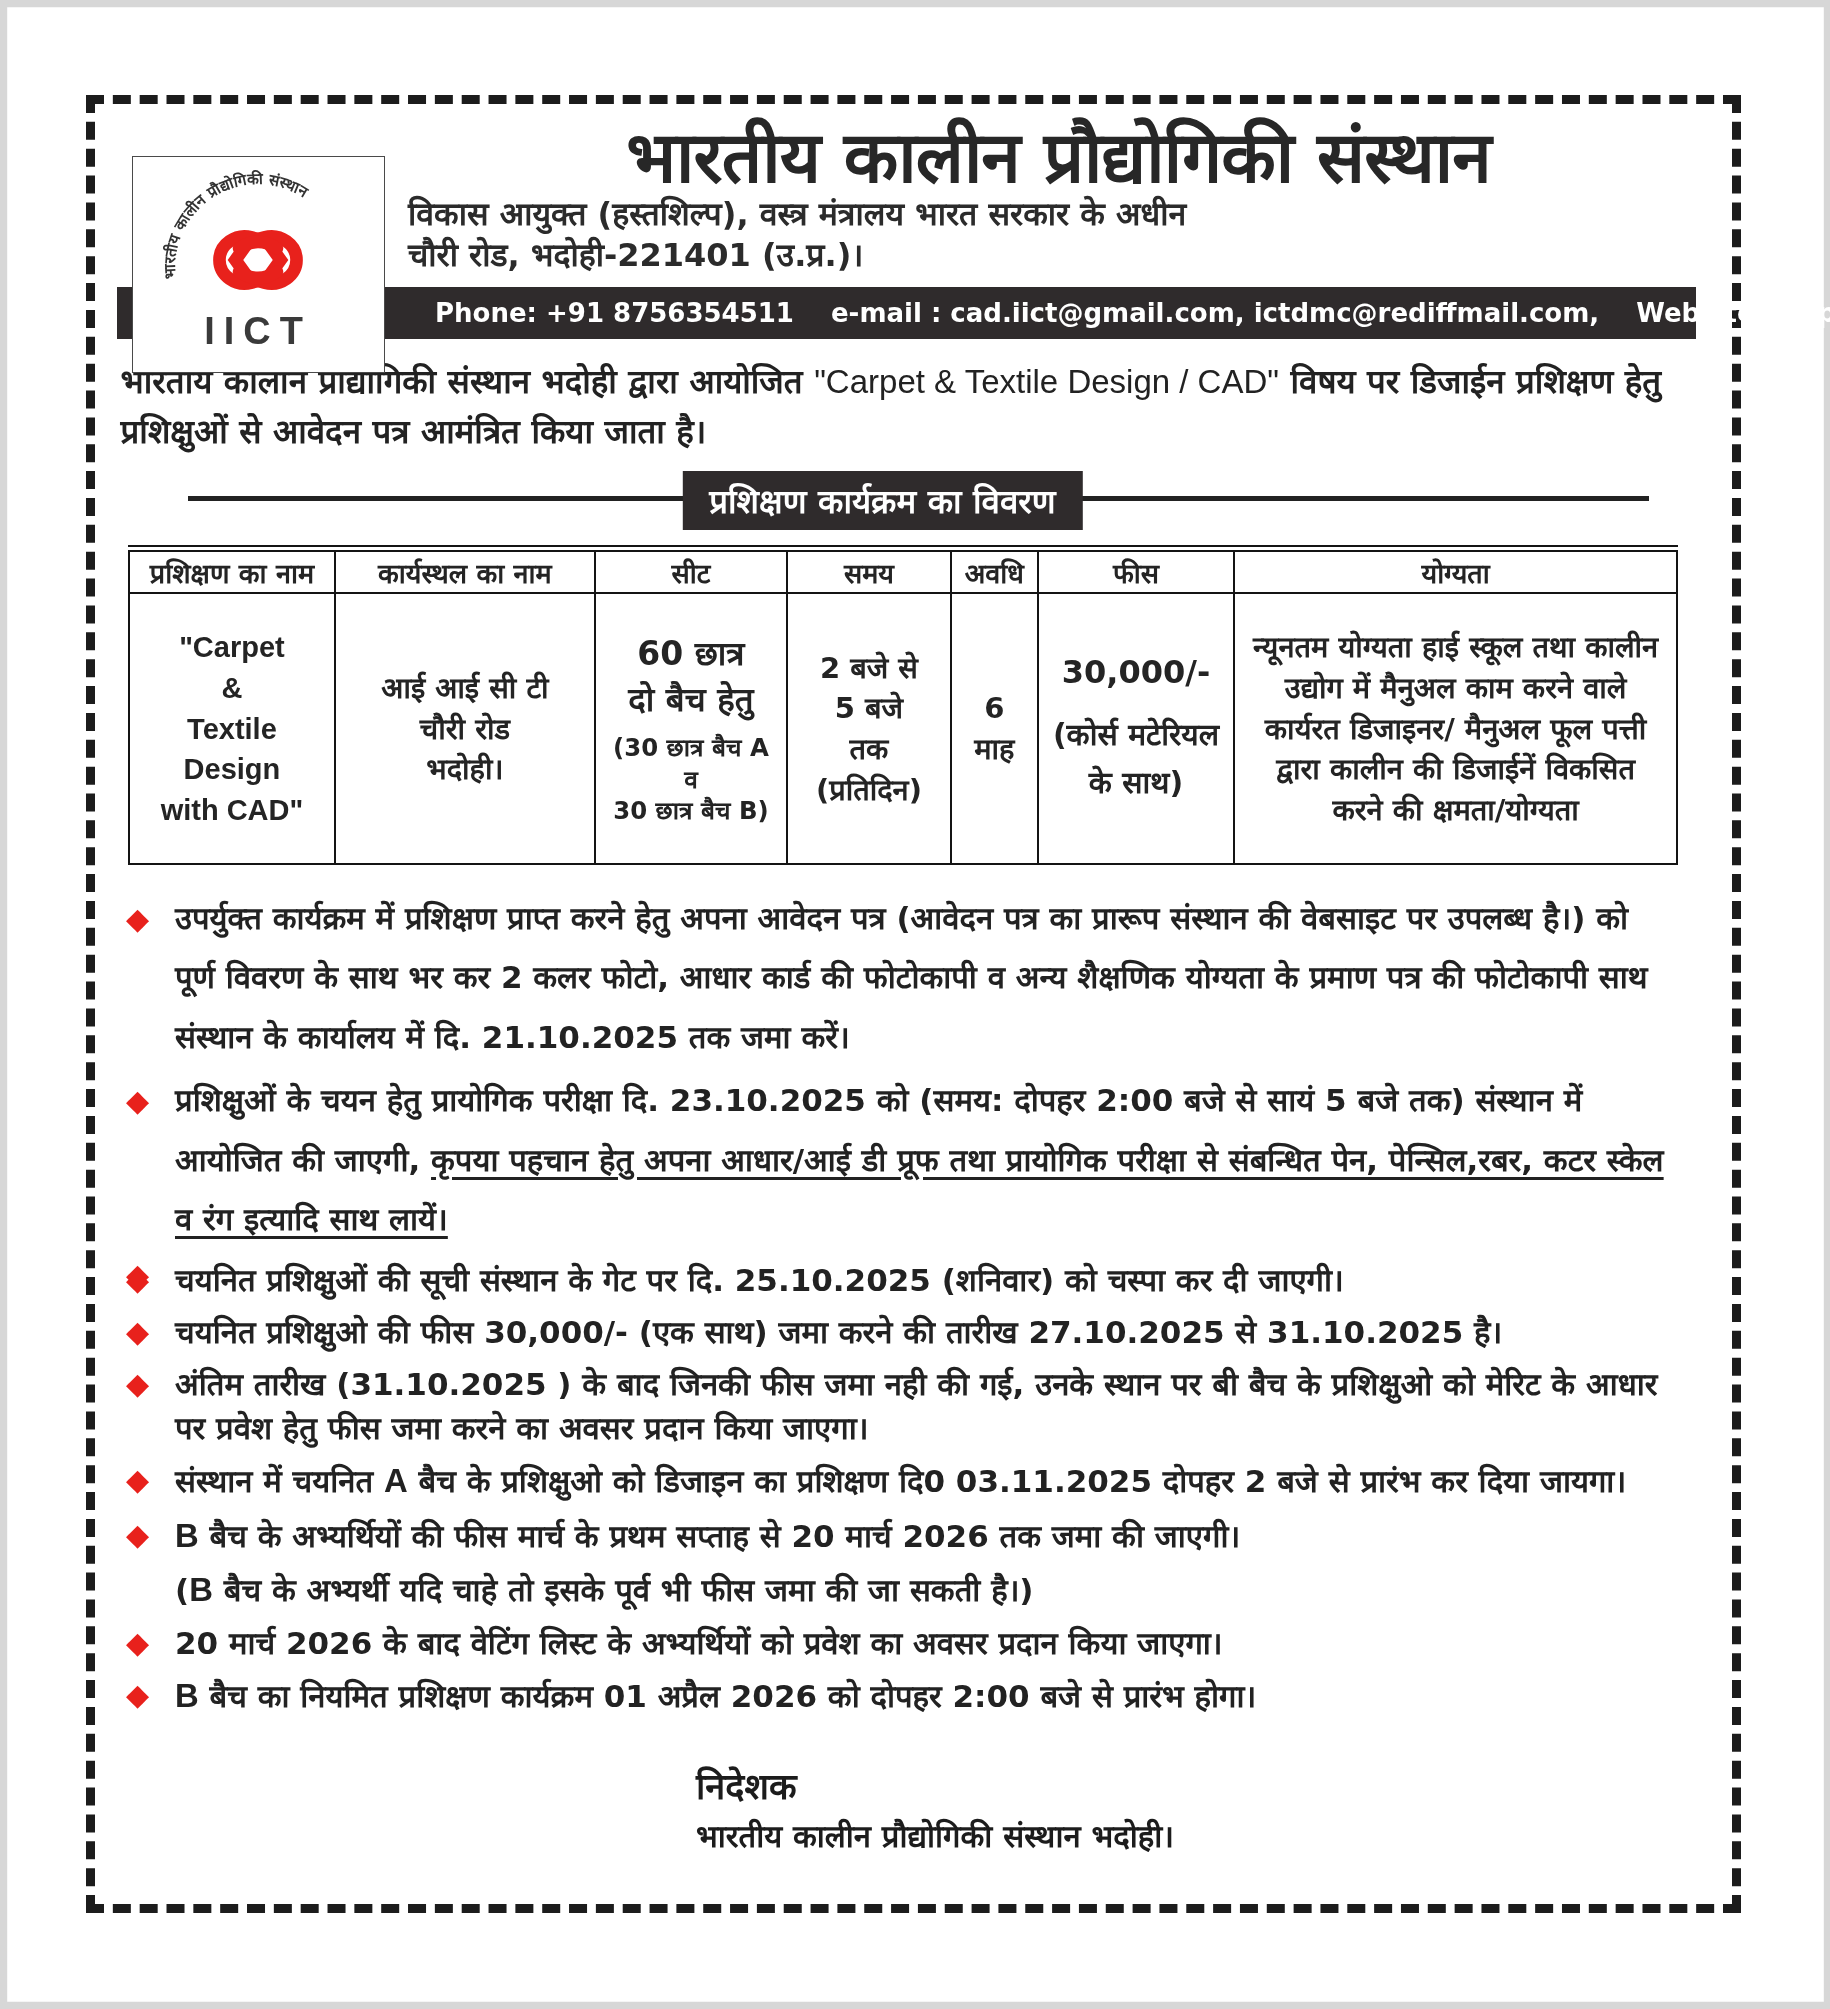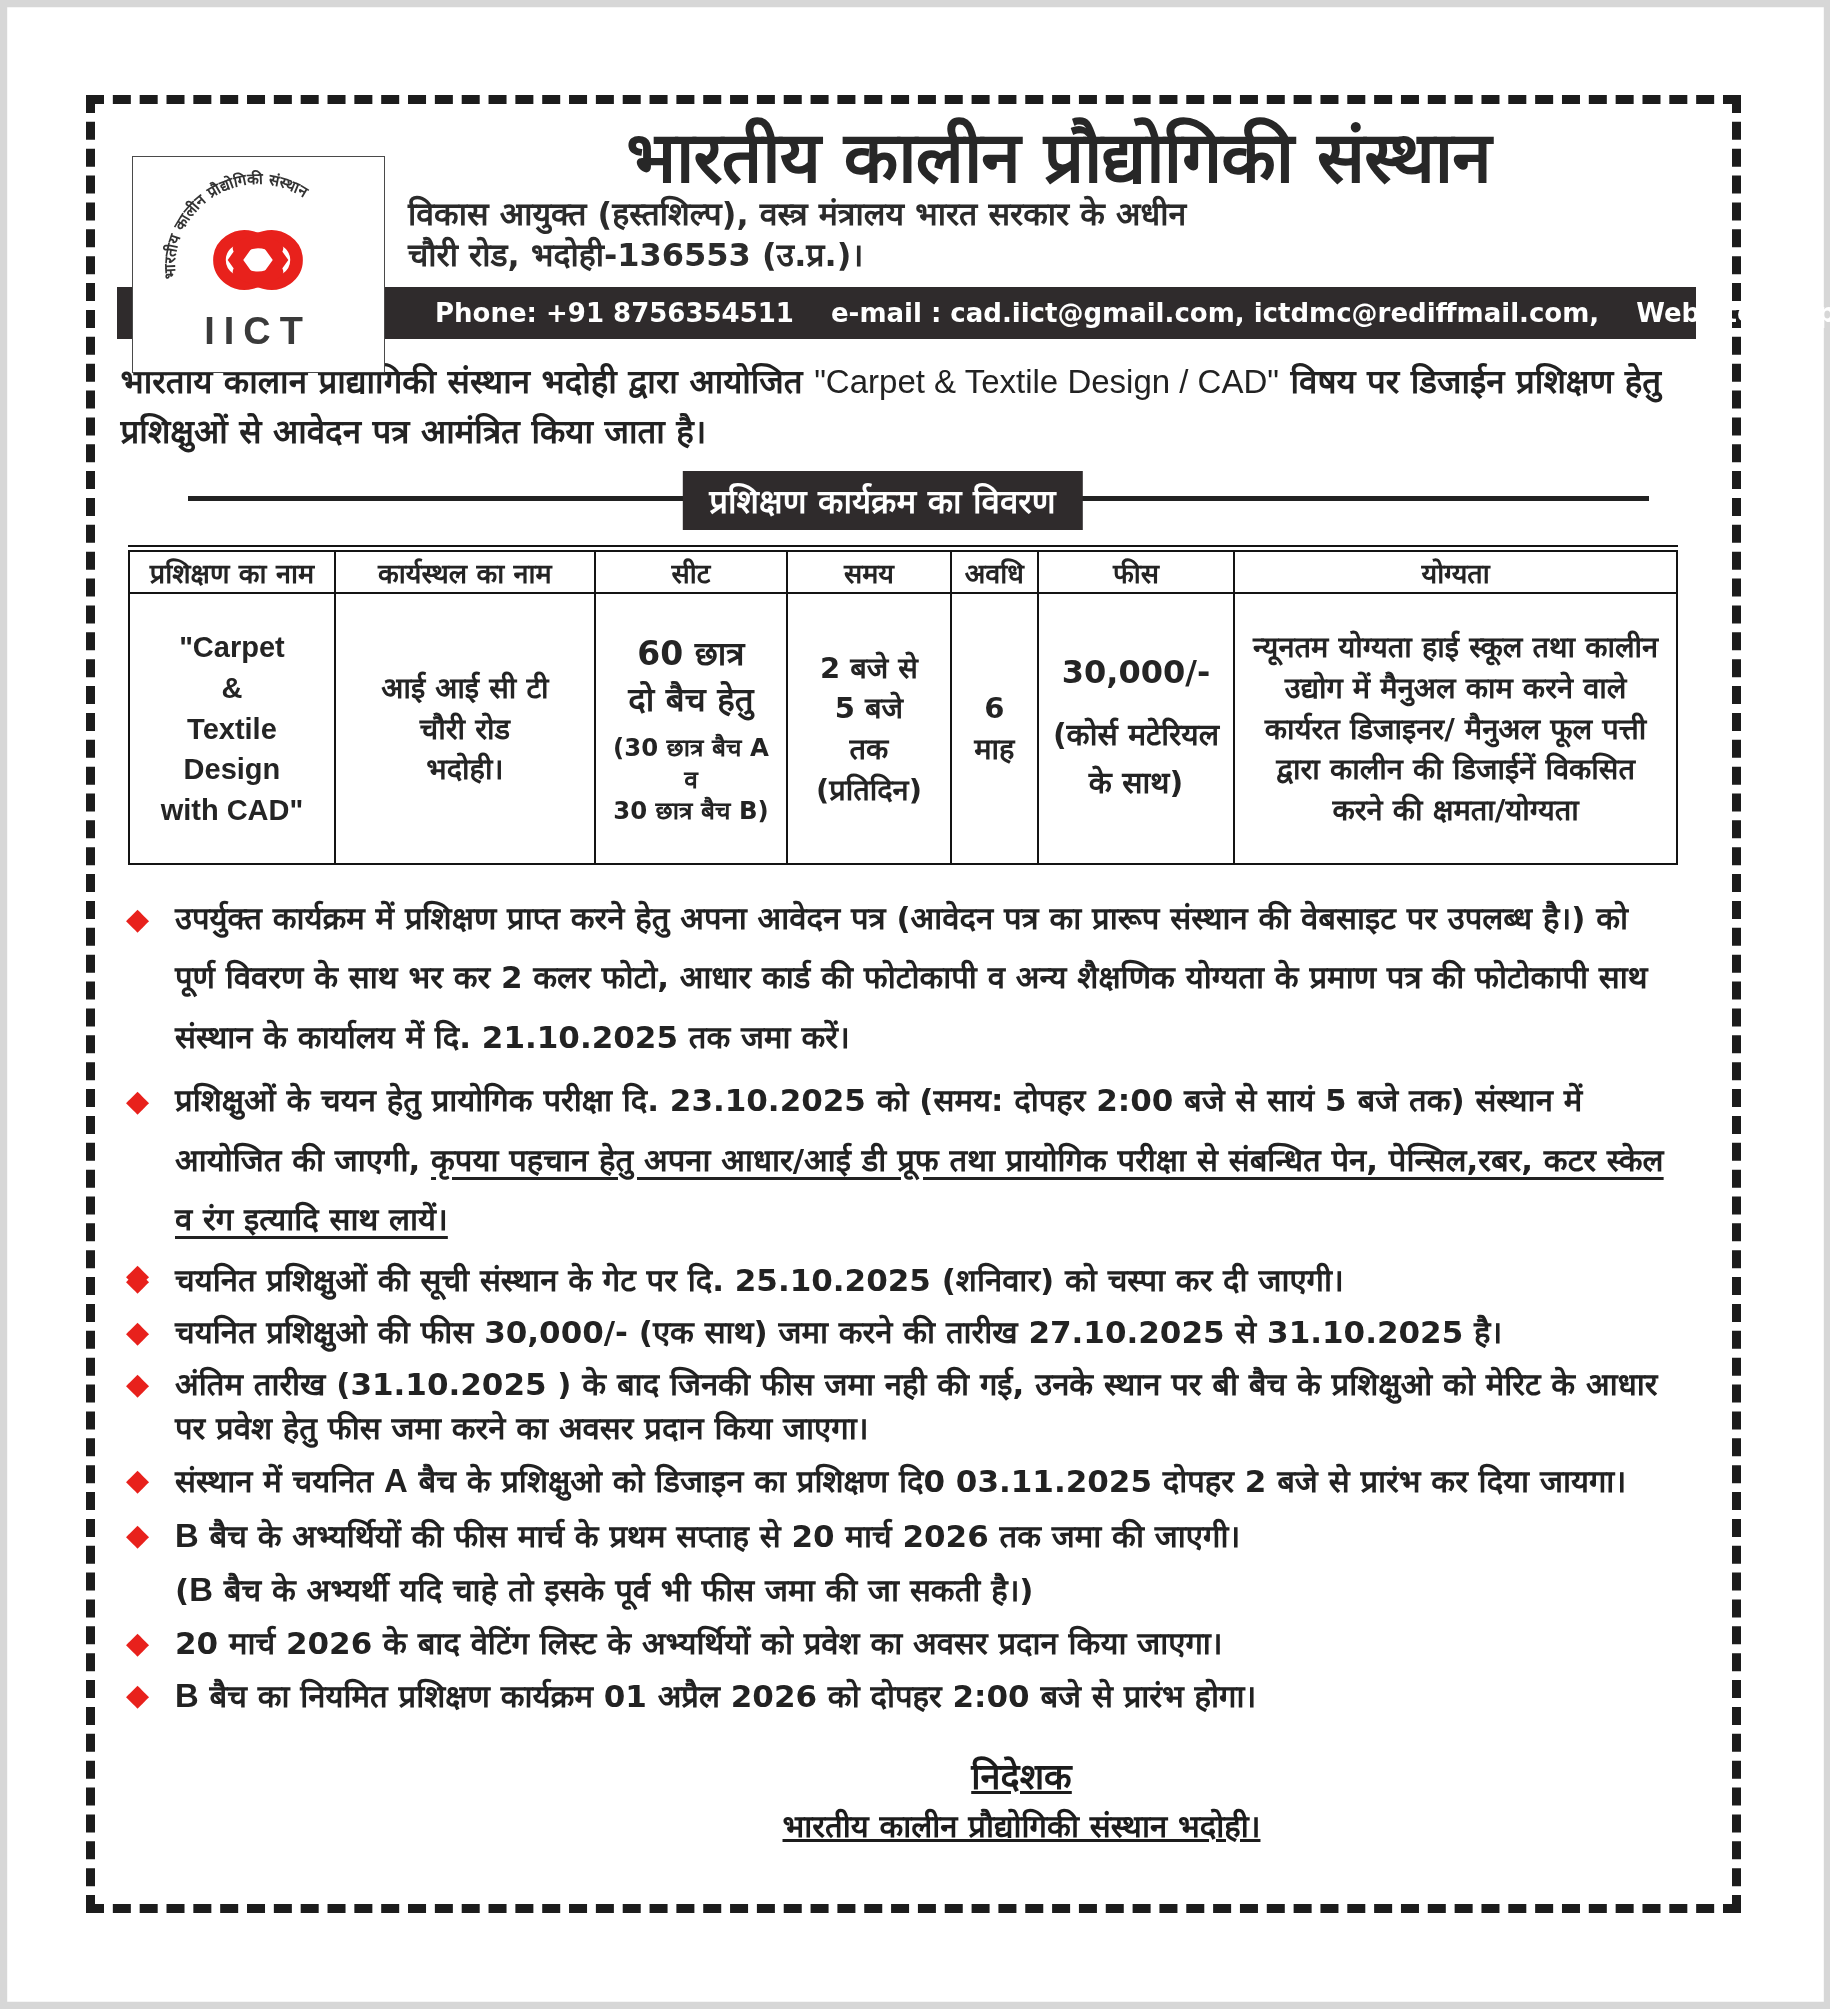--- a/index.html
+++ b/index.html
@@ -54,21 +54,21 @@
   ul.points{margin:23.5px 0 0 0;padding:0 36px 0 58px;}
   ul.points li{list-style:none;position:relative;font-size:31px;font-weight:700;
                line-height:1.42;margin-bottom:8.1px;color:#222;}
   ul.points li.roomy{line-height:1.92;margin-bottom:3.6px;}
   .diamond{position:absolute;left:-49px;top:0.9px;color:#e8211c;font-size:30px;}
   .uline{text-decoration:underline;text-decoration-thickness:2.7px;text-underline-offset:6.3px;}
   .latin{font-family:"Liberation Sans",sans-serif;font-weight:900;font-size:1.06em;}
   .note{margin-top:7.2px;}
 
   
-  .signoff{margin-top:31px;margin-left:579px;width:651px;text-align:center;text-decoration:underline;}
+  .signoff{margin-top:41px;margin-left:579px;width:651px;}
   .signoff .role{font-size:36px;font-weight:700;}
   .signoff .org{font-size:31px;font-weight:700;margin-top:3.6px;}
 </style>
 </head>
 <body>
 
 <div class="page">
   <div class="inner">
 
     <div class="header">
@@ -87,21 +87,21 @@
             <path d="M 132 78 A 28 26 0 1 1 132 128 L 150 103 Z"></path>
             <path d="M 104 90 Q 125 76 146 90"></path>
             <path d="M 104 116 Q 125 130 146 116"></path>
           </g>
           <text x="125" y="196" text-anchor="middle" font-size="42" font-weight="900" letter-spacing="10" fill="#3a3a3a" font-family="Liberation Sans, sans-serif">IICT</text>
         </svg>
       </div>
 
       <div class="org-title">भारतीय कालीन प्रौद्योगिकी संस्थान</div>
       <div class="org-sub">विकास आयुक्त (हस्तशिल्प), वस्त्र मंत्रालय भारत सरकार के अधीन</div>
-      <div class="org-sub">चौरी रोड, भदोही-136553 (उ.प्र.)।</div>
+      <div class="org-sub">चौरी रोड, भदोही-221401 (उ.प्र.)।</div>
 
       <div class="contact-bar">
         <span>Phone: +91 8756354511</span>
         <span>e-mail : cad.iict@gmail.com, ictdmc@rediffmail.com,</span>
         <span>Website: http://iict.ac.in</span>
       </div>
     </div>
 
     <div class="intro">
       <span>भारतीय कालीन प्रौद्योगिकी संस्थान भदोही द्वारा आयोजित </span><span class="en">"Carpet &amp; Textile Design / CAD"</span><span> विषय पर डिजाईन प्रशिक्षण हेतु प्रशिक्षुओं से आवेदन पत्र आमंत्रित किया जाता है।</span>

